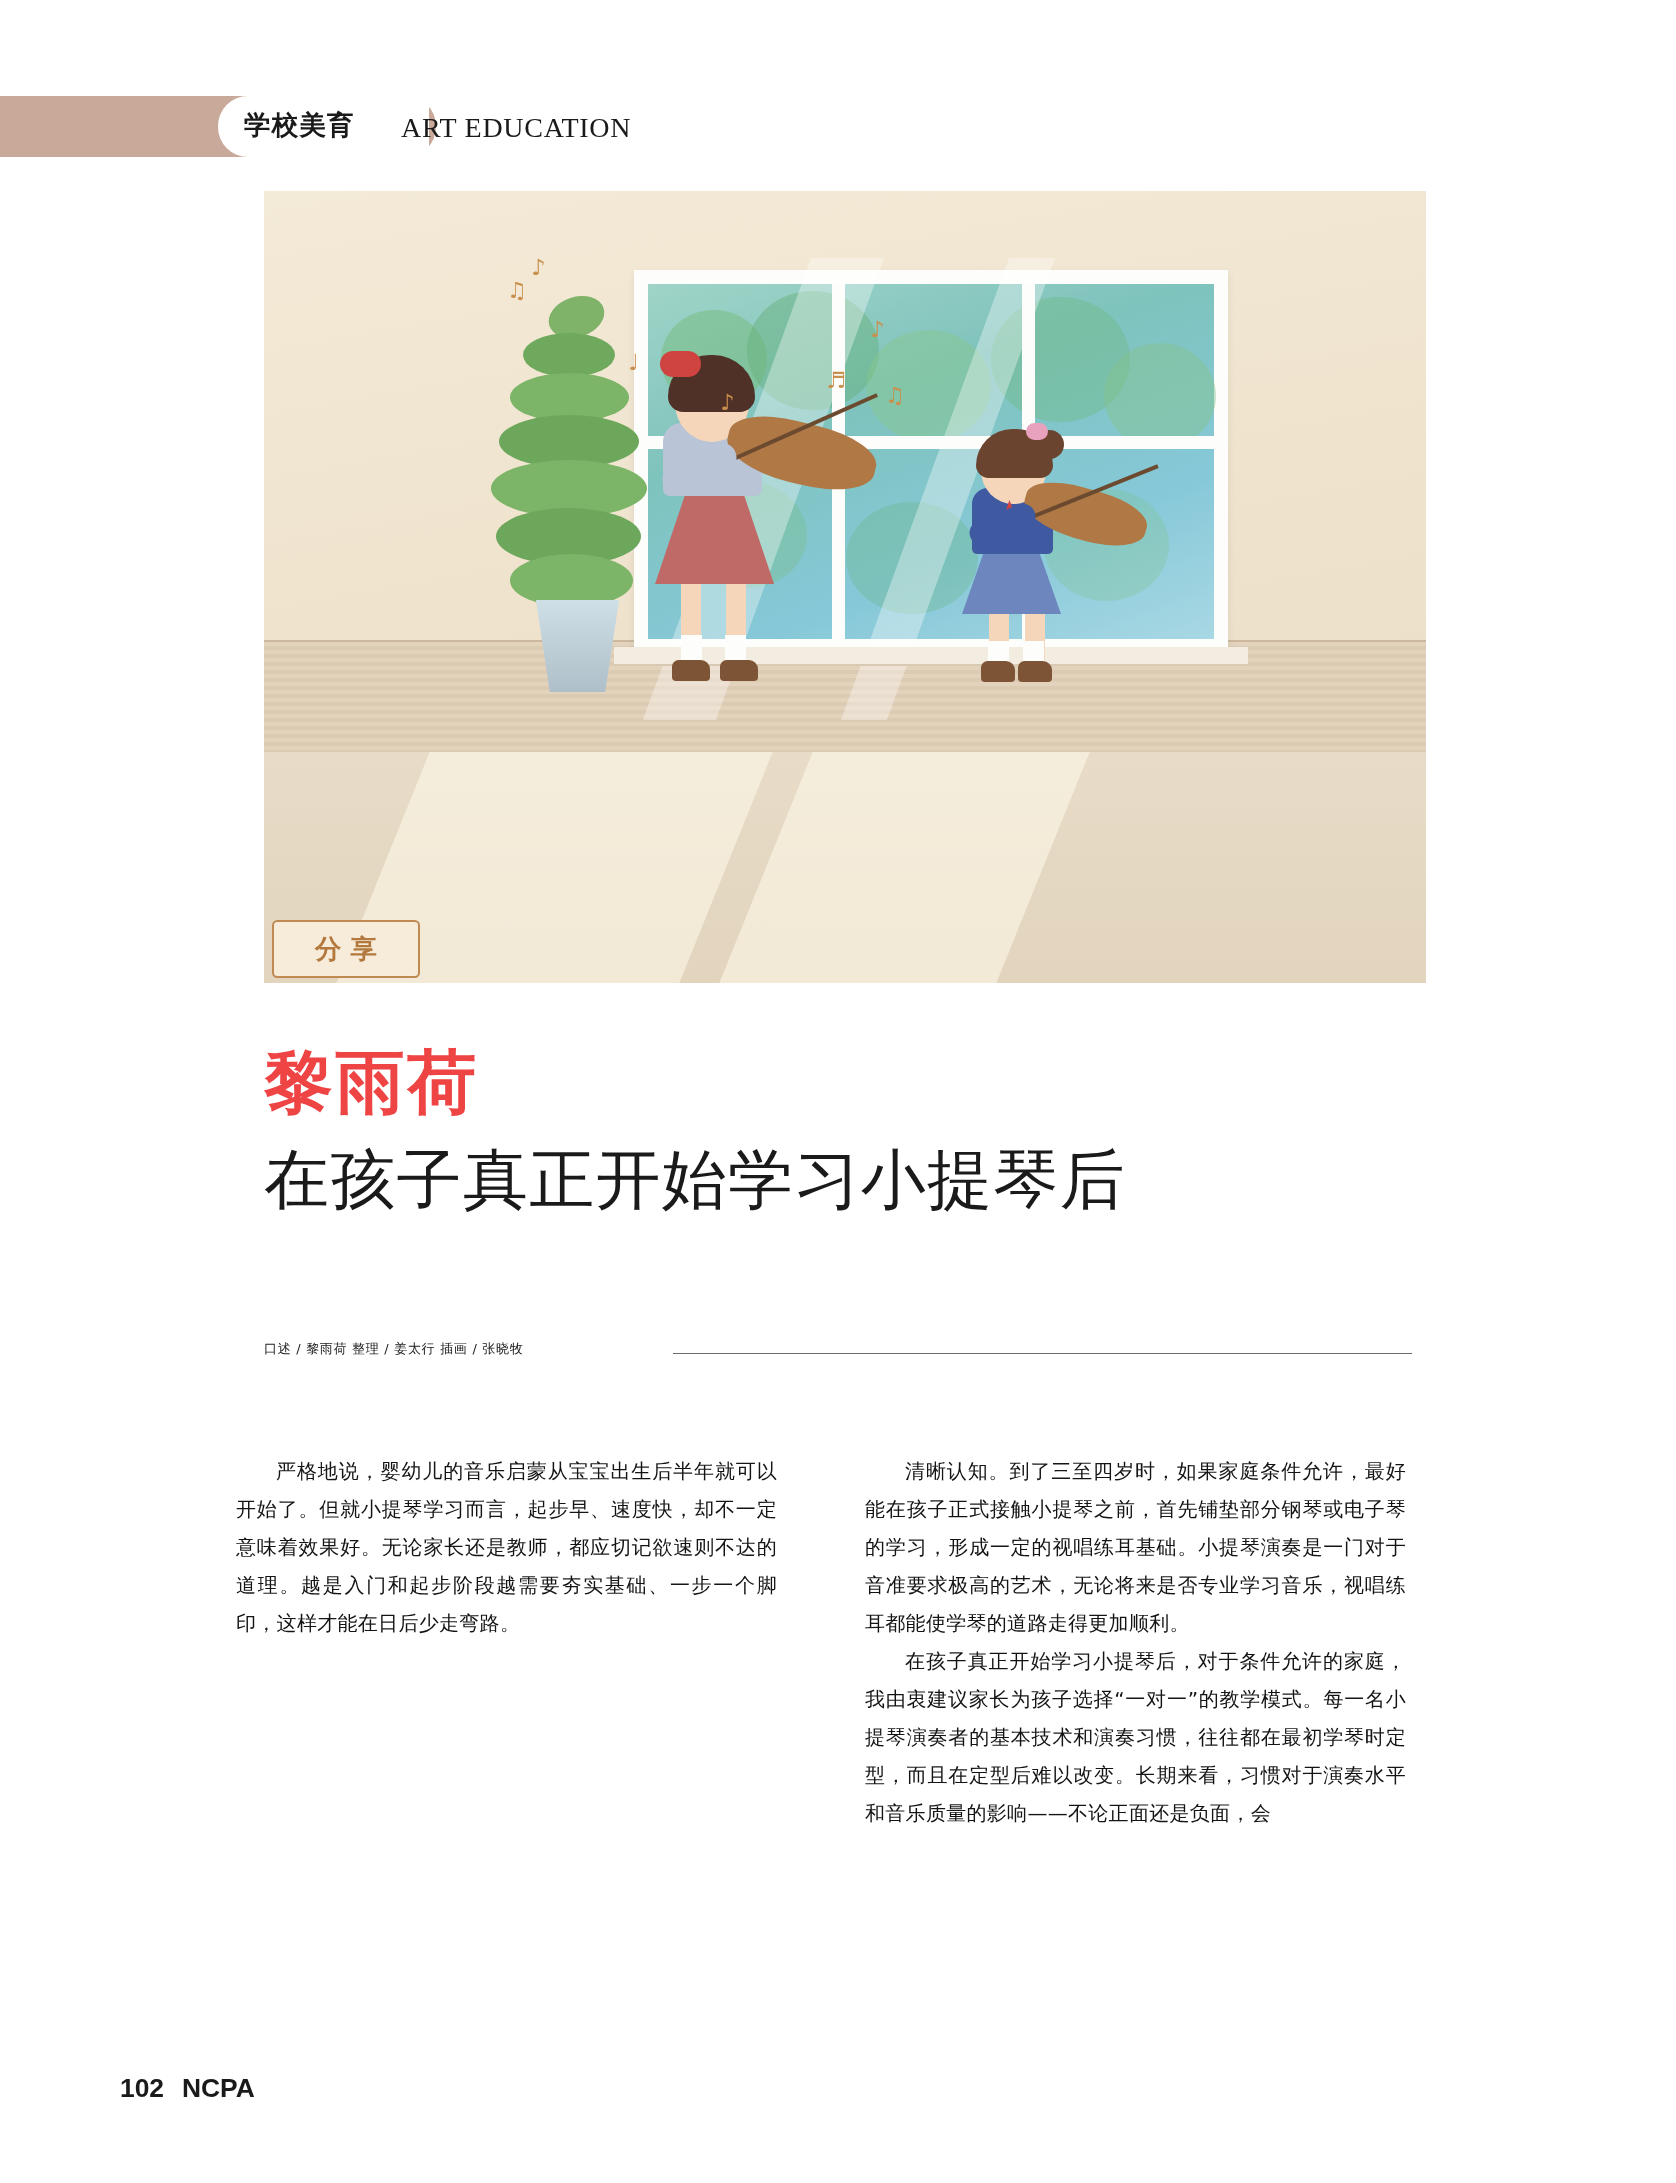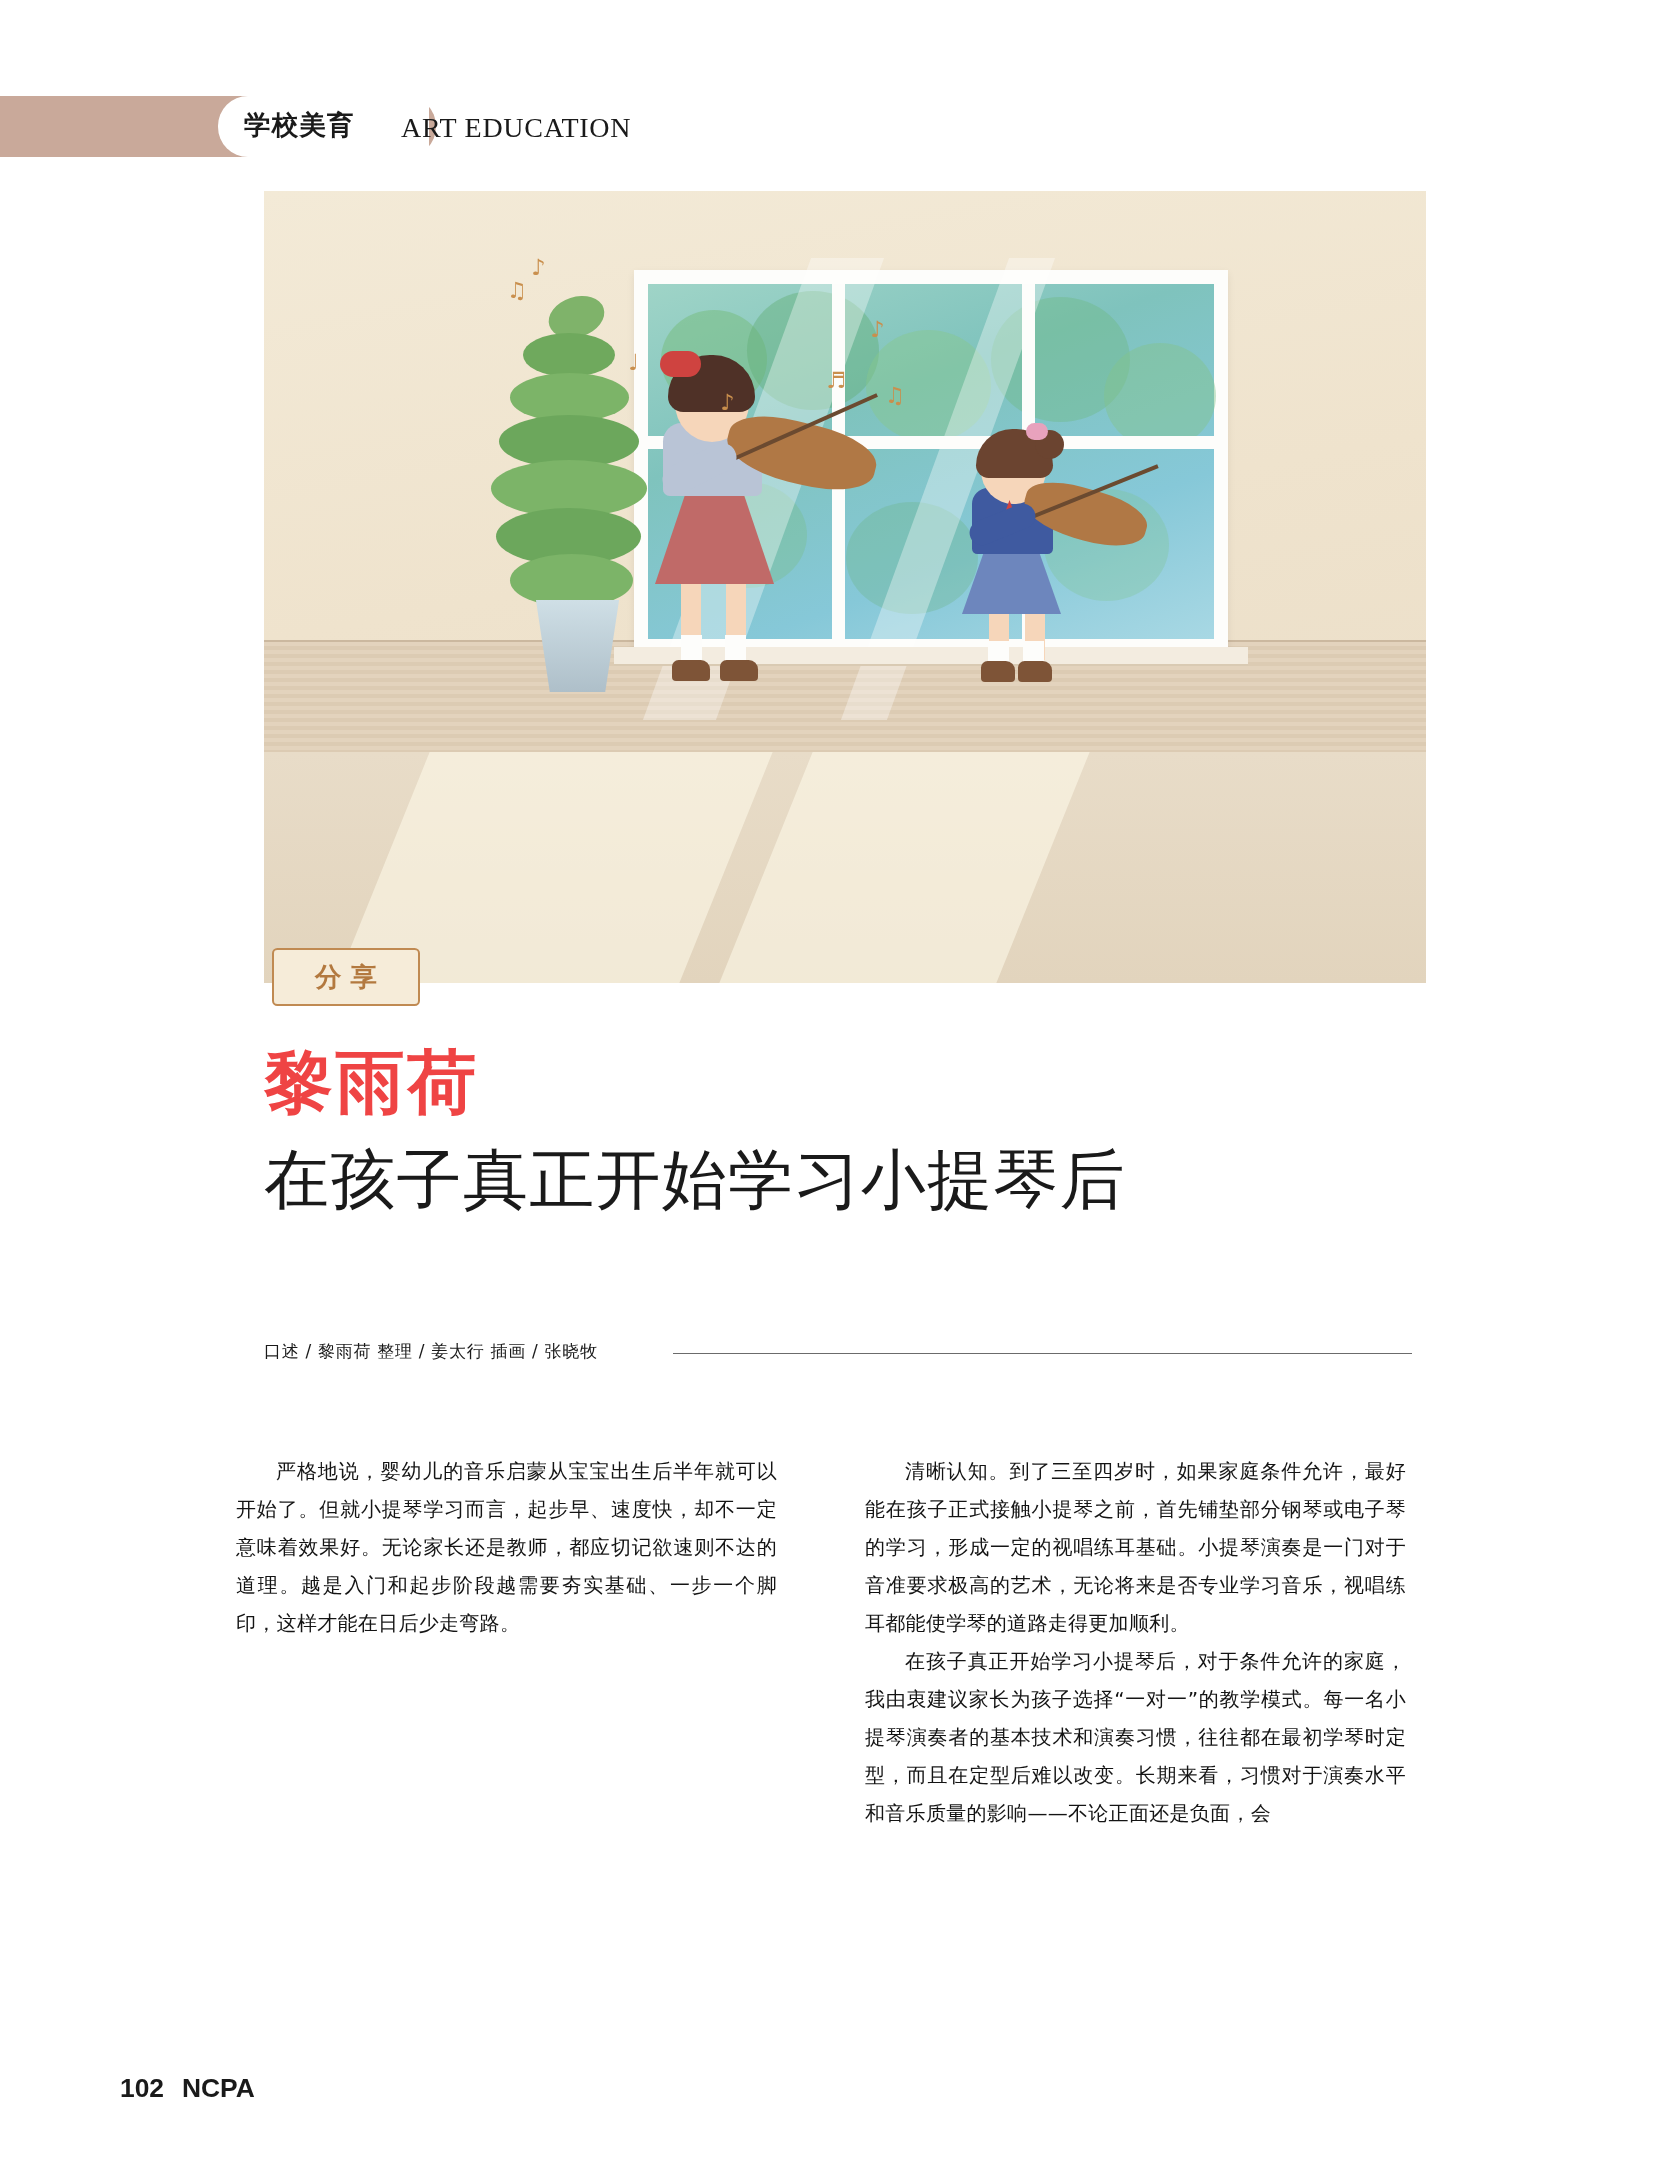--- a/index.html
+++ b/index.html
@@ -285,21 +285,20 @@
     left: 272px;
     top: 920px;
     width: 144px;
     height: 54px;
     border: 2.6px solid #c08a52;
     border-radius: 5.3px;
     background: #f6ecd9;
     display: flex;
     align-items: center;
     justify-content: center;
-    margin-top: 28px;
   }
   .share-badge span {
     font-size: 26.4px;
     font-weight: bold;
     color: #b3793f;
     letter-spacing: 9.2px;
     text-indent: 9.2px;
     font-family: "DejaVu Sans", sans-serif;
   }
 
@@ -322,21 +321,21 @@
     color: #1a1a1a;
     letter-spacing: 1.3px;
     font-family: "DejaVu Sans", sans-serif;
   }
 
   
   .byline {
     position: absolute;
     left: 264px;
     top: 1340px;
-    font-size: 17px;
+    font-size: 13px;
     color: #1a1a1a;
     letter-spacing: 0.7px;
     font-family: "DejaVu Sans", sans-serif;
     white-space: nowrap;
     text-align: center;
   }
   .byline-rule {
     position: absolute;
     left: 673px;
     top: 1353px;

